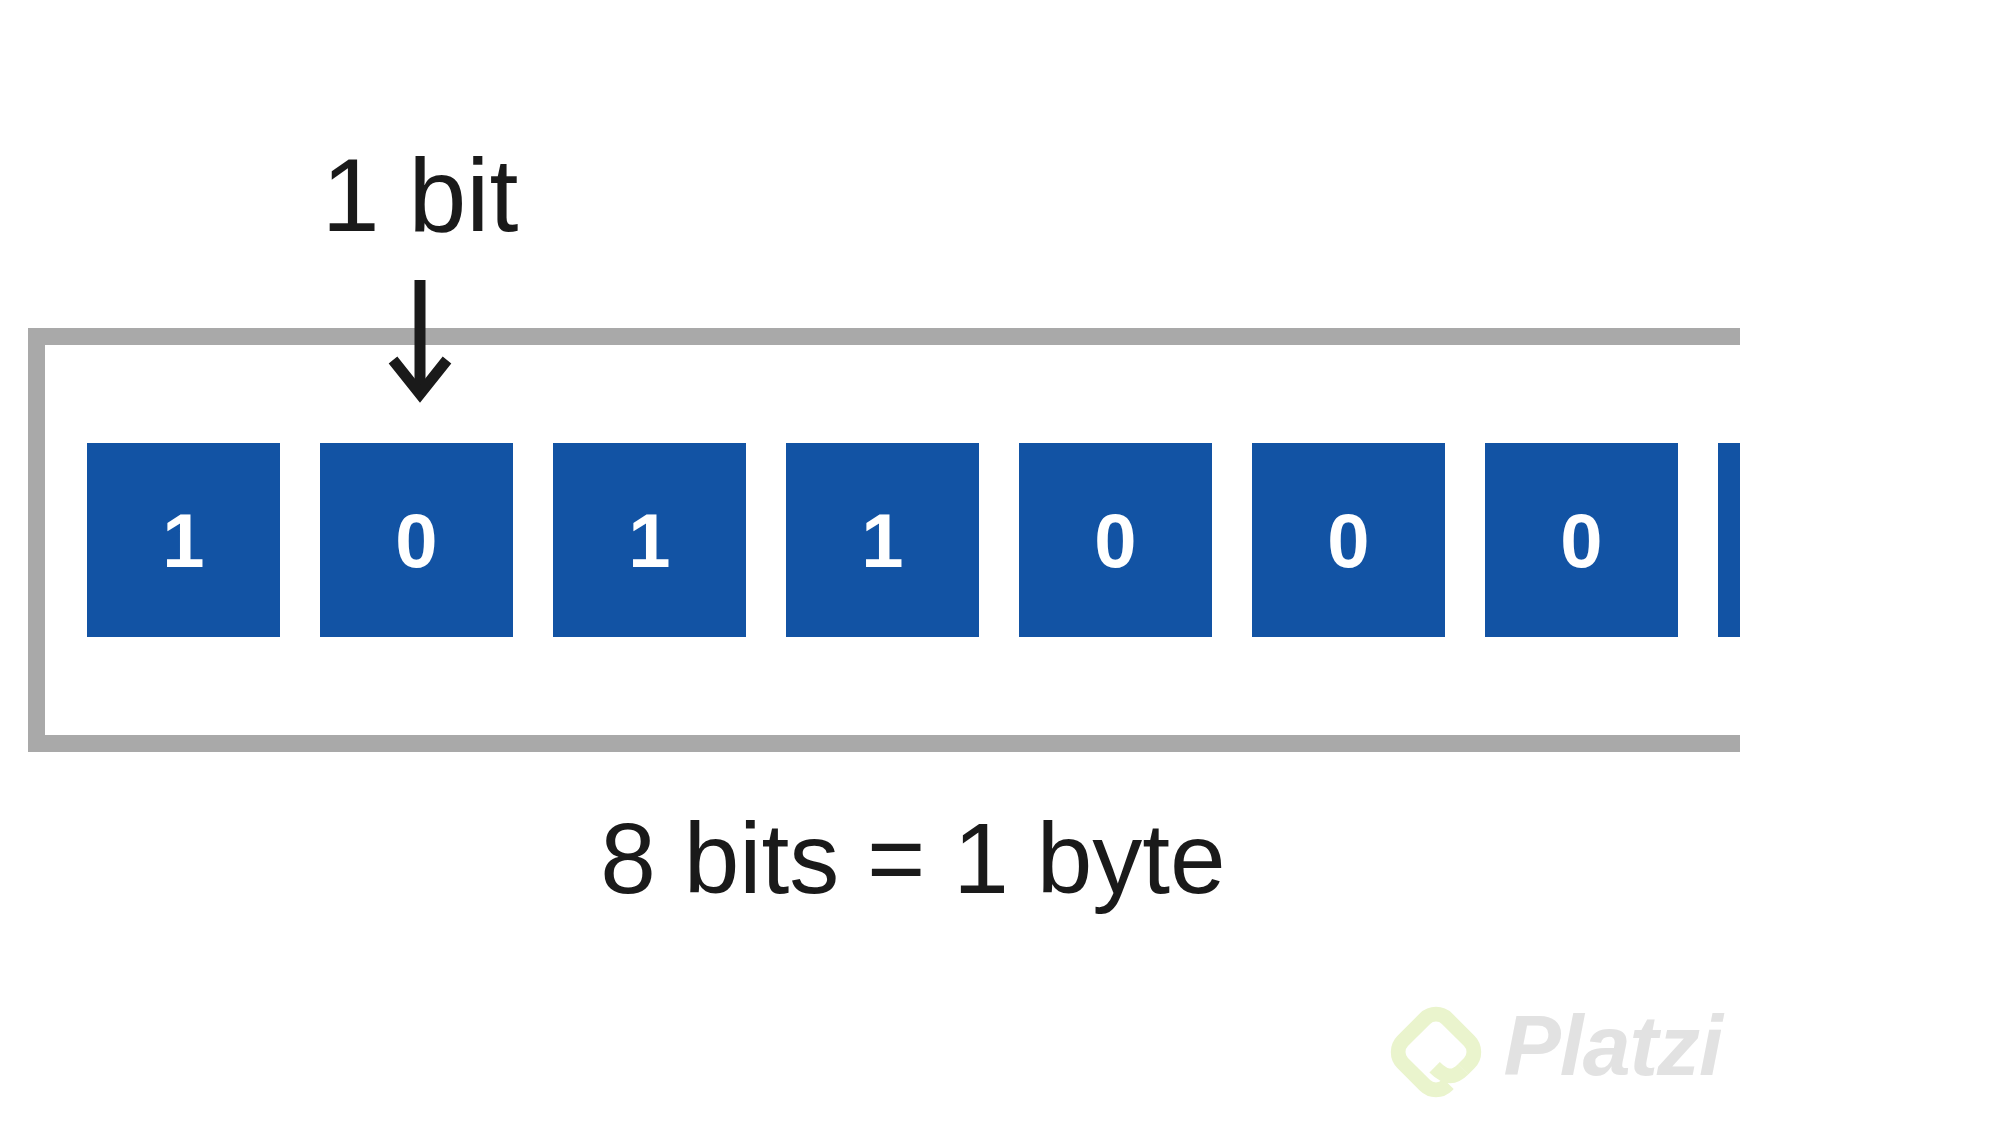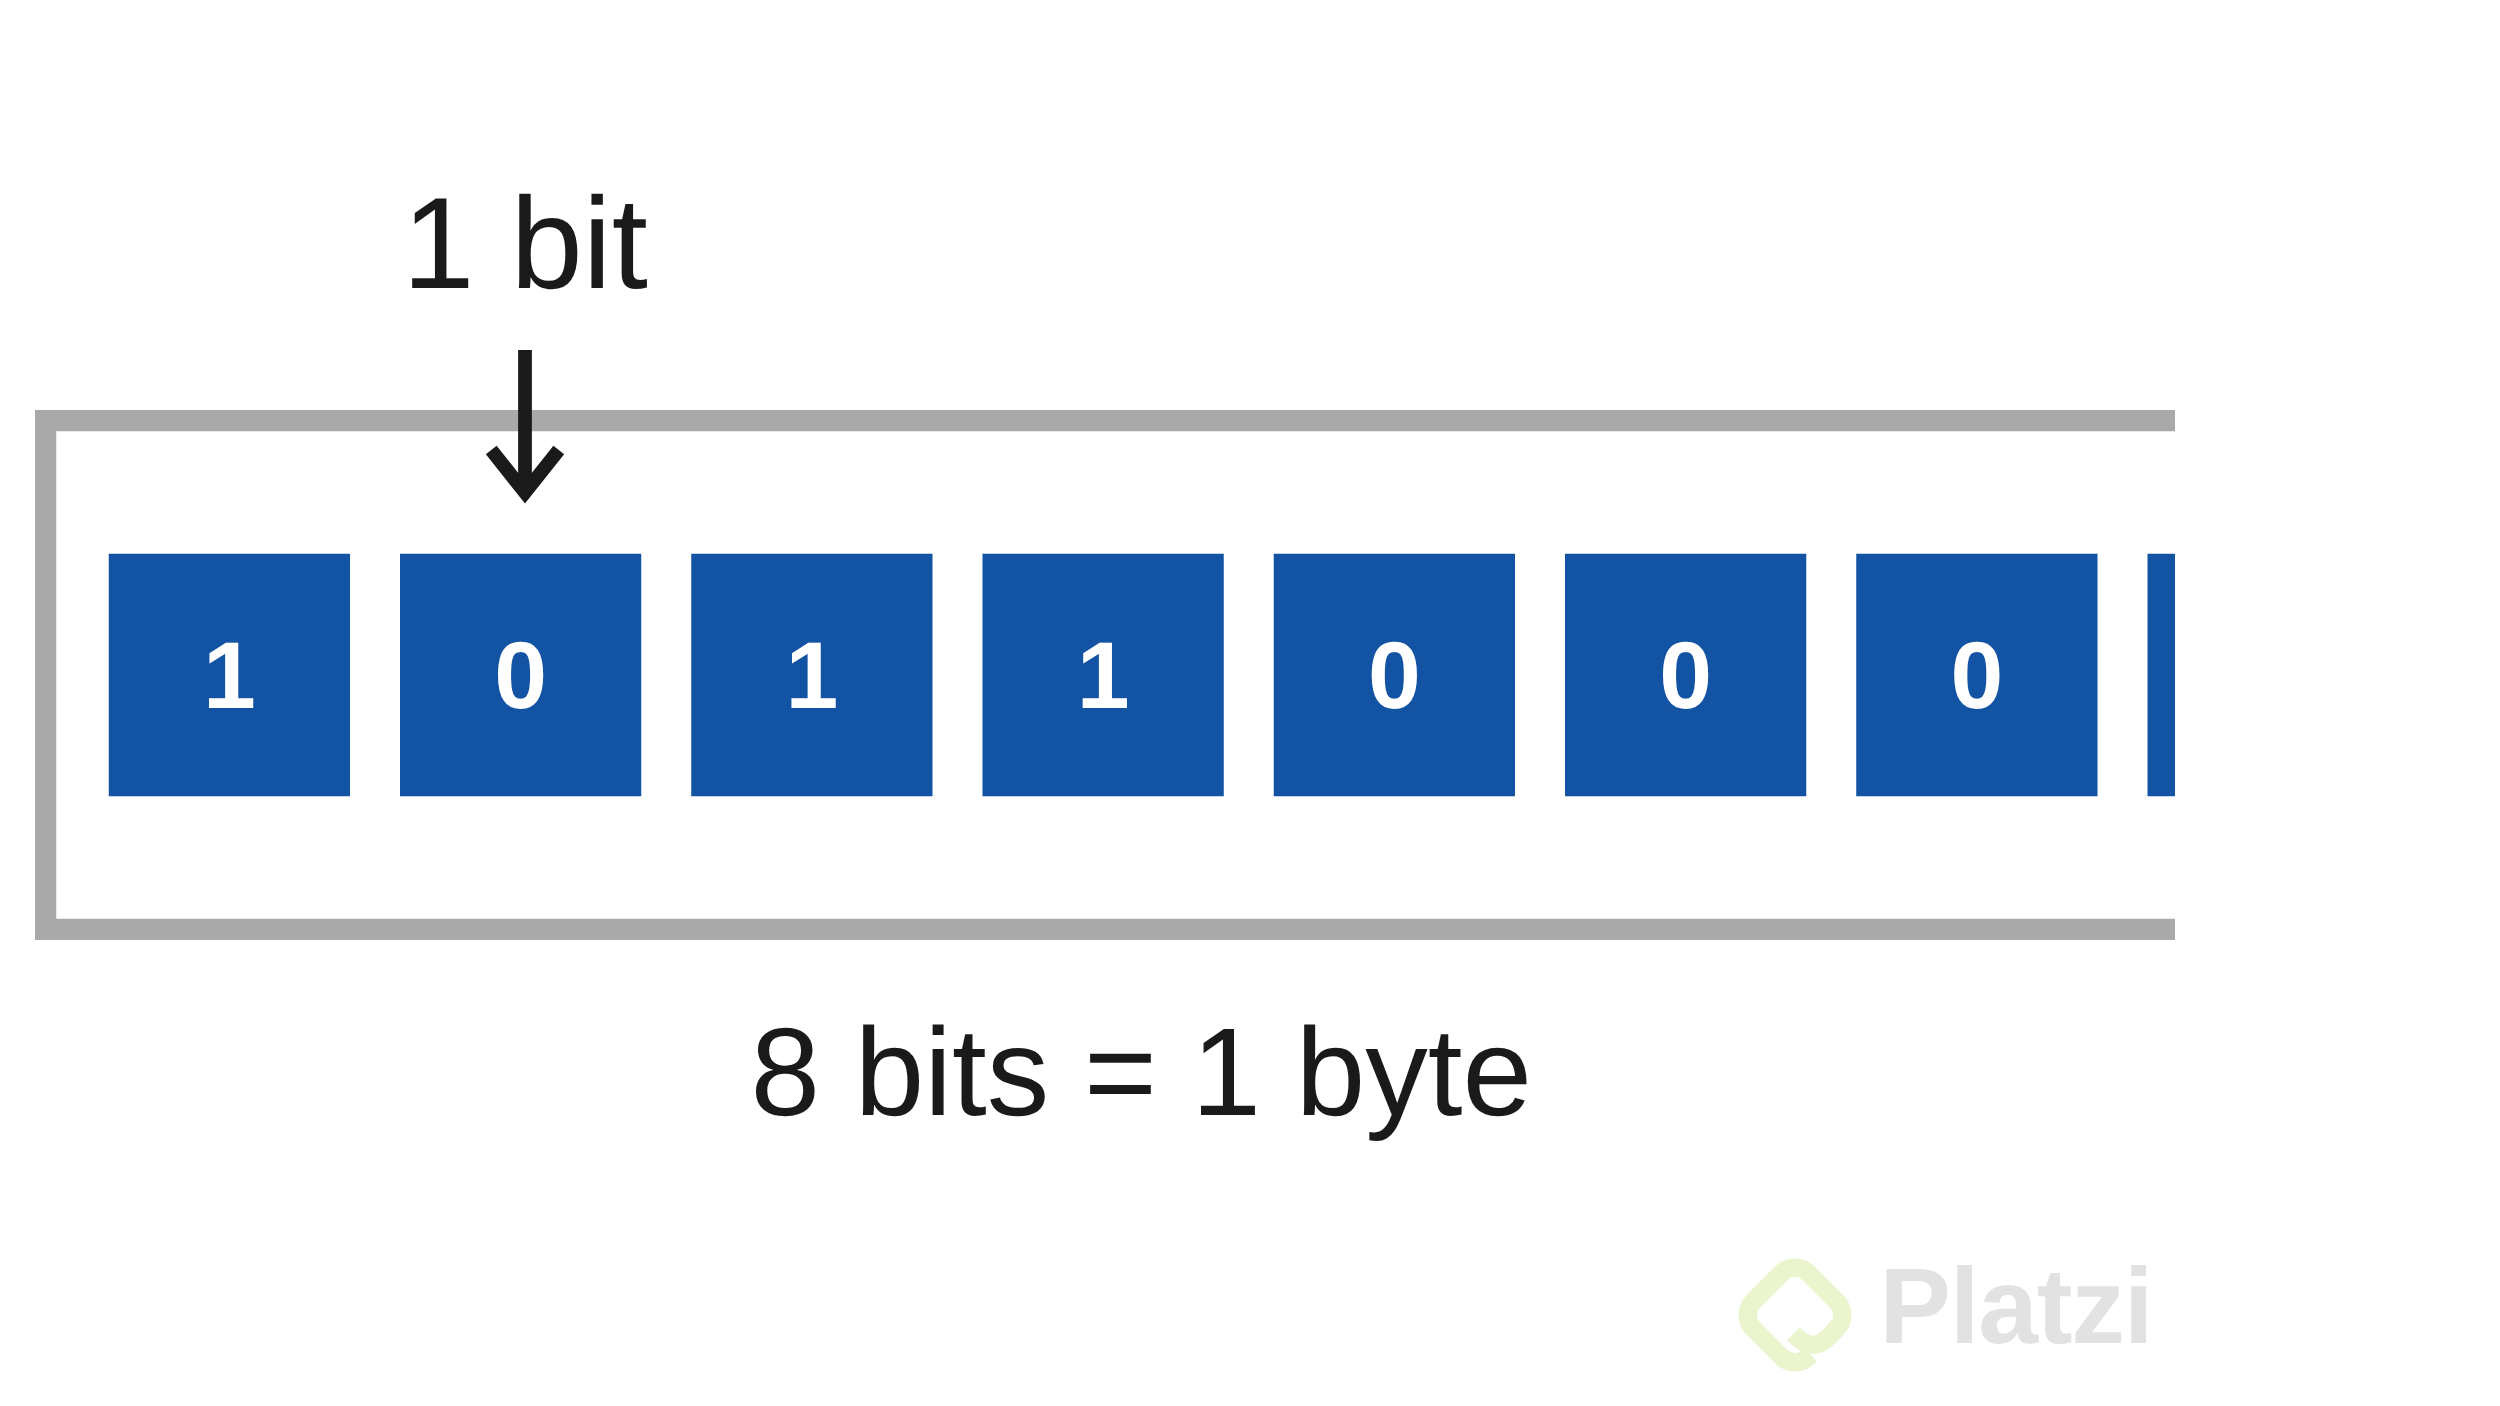--- a/index.html
+++ b/index.html
@@ -86,20 +86,21 @@
     width: 98px;
     height: 110px;
   }
   .watermark-brand {
     font-size: 86px;
     font-weight: bold;
     letter-spacing: -1px;
     color: var(--wm-text, #e2e2e2);
     line-height: 1;
     padding-bottom: 14px;
+    font-style: italic;
   }
 </style>
 </head>
 <body>
 
 <div id="stage" style="--bg: #ffffff; --bit: #1253a4; --digit: #ffffff; --frame: #a9a9a9; --ink: #1a1a1a; --wm-text: #e2e2e2;">
 
   <div class="bit-annotation-label">1 bit</div>
 
   <svg class="arrow-down" viewBox="0 0 80 140" xmlns="http://www.w3.org/2000/svg">

